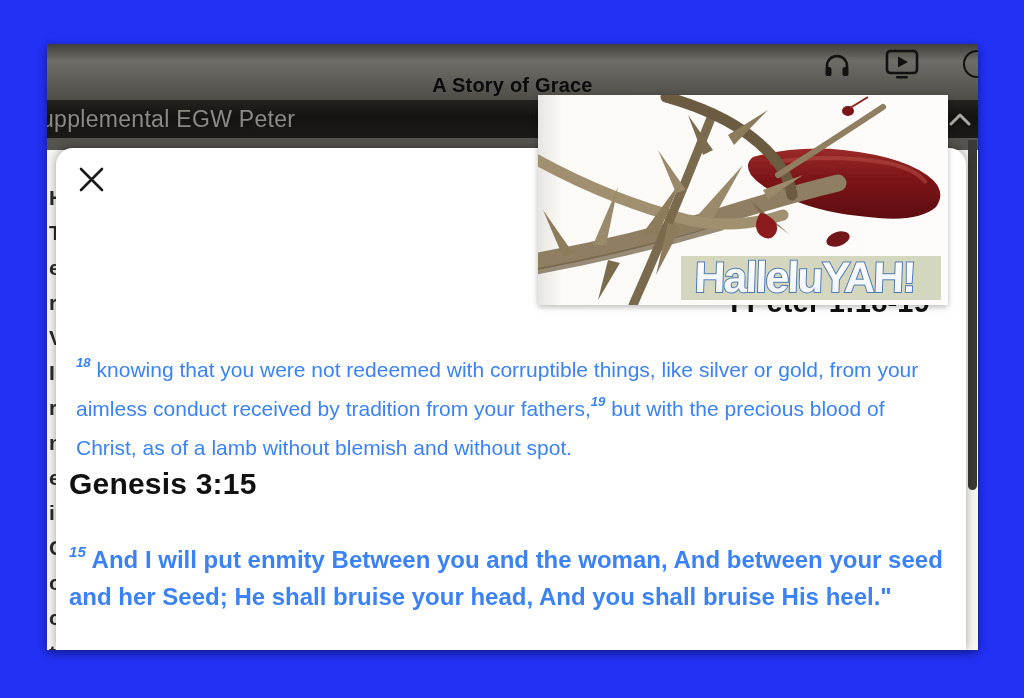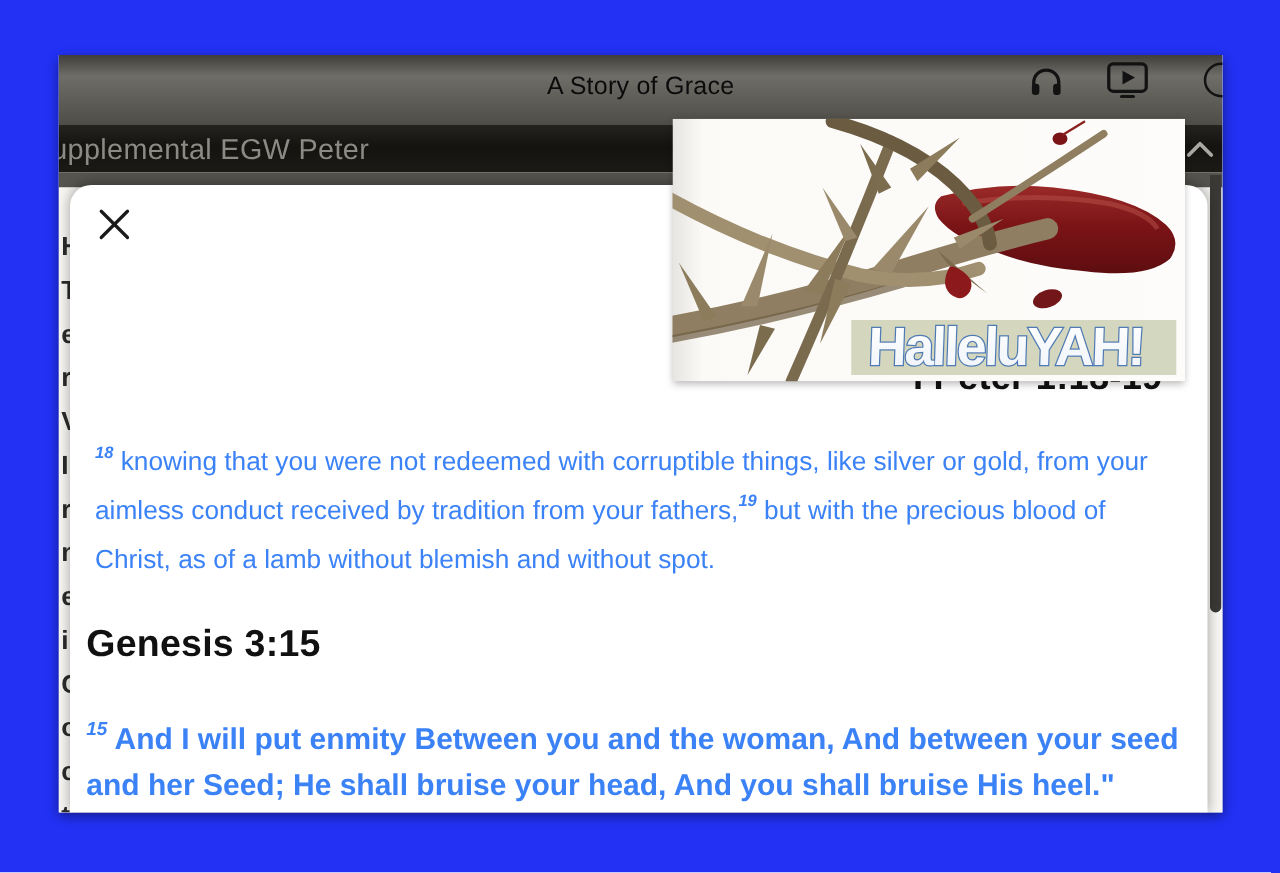--- a/index.html
+++ b/index.html
@@ -5,22 +5,22 @@
   html,body{margin:0;padding:0;}
   body{font-family:"Liberation Sans",sans-serif;}
   .stage{position:relative;width:1024px;height:698px;background:#2231f4;overflow:hidden;}
 
   
   .window{position:absolute;left:47px;top:44px;width:931px;height:606px;background:#ffffff;
           overflow:hidden;box-shadow:0 3px 9px rgba(0,0,0,.45);}
 
   .header{position:absolute;left:0;top:0;width:100%;height:56px;
           background:linear-gradient(#3f3e3a 0%,#6e6d68 30%,#605f5a 60%,#4e4d48 100%);}
-  .app-title{position:absolute;left:0;right:0;top:14px;text-align:center;
-             font-size:20px;font-weight:400;color:#0b0b0b;letter-spacing:.2px;}
+  .app-title{position:absolute;left:0;right:0;top:30px;text-align:center;
+             font-size:20px;font-weight:700;color:#0b0b0b;letter-spacing:.2px;}
   .hicons{position:absolute;right:0;top:0;height:56px;}
   .icon-headphones{position:absolute;right:126px;top:7px;}
   .icon-tvplay{position:absolute;right:58px;top:4px;}
   .icon-circle{position:absolute;right:-13px;top:6px;width:24px;height:24px;border:2.5px solid #121212;border-radius:50%;}
 
   .notes-bar{position:absolute;left:0;top:56px;width:100%;height:38px;
              background:linear-gradient(#242320 0%,#141310 45%,#1b1a16 100%);}
   .notes-label{position:absolute;left:-6px;top:6px;font-size:23px;color:#8b8a85;letter-spacing:.3px;white-space:nowrap;}
   .icon-chevron{position:absolute;right:7px;top:13px;}
 
@@ -31,21 +31,21 @@
   .left-fragments{position:absolute;left:0;top:30px;width:9px;height:470px;overflow:hidden;
                   font-size:21px;font-weight:700;color:#2b2b2b;line-height:35px;white-space:pre-line;
                   padding-left:2px;}
   .scroll-thumb{position:absolute;right:1px;top:-10px;width:9px;height:350px;background:#3a3935;border-radius:0 0 5px 5px;}
 
   
   .modal{position:absolute;left:9px;top:104px;width:910px;height:502px;background:#ffffff;
          border-radius:17px 17px 0 0;box-shadow:0 -1px 10px rgba(0,0,0,.35);}
   .close-btn{position:absolute;left:22px;top:18px;width:27px;height:27px;cursor:pointer;}
   .sec1{position:absolute;left:20px;top:120px;width:872px;}
-  .sec2{position:absolute;left:13px;top:351px;width:884px;}
+  .sec2{position:absolute;left:13px;top:319px;width:884px;}
   .ref1{margin:18px;font-size:29px;font-weight:800;color:#111;letter-spacing:.2px;text-align:right;}
   .ref2{margin:0;font-size:30px;font-weight:800;color:#111;letter-spacing:.2px;}
   .verse{margin:0;color:#3b82f6;}
   .v1{margin-top:31px;font-size:21px;line-height:39px;}
   .v2{margin-top:40px;font-size:24px;line-height:37px;font-weight:600;}
   .verse sup{font-style:italic;font-size:0.63em;font-weight:700;position:relative;top:-2px;vertical-align:super;line-height:0;}
 
   
   .thorns-image{position:absolute;left:538px;top:95px;width:410px;height:210px;
                 box-shadow:0 2px 6px rgba(0,0,0,.28);}

